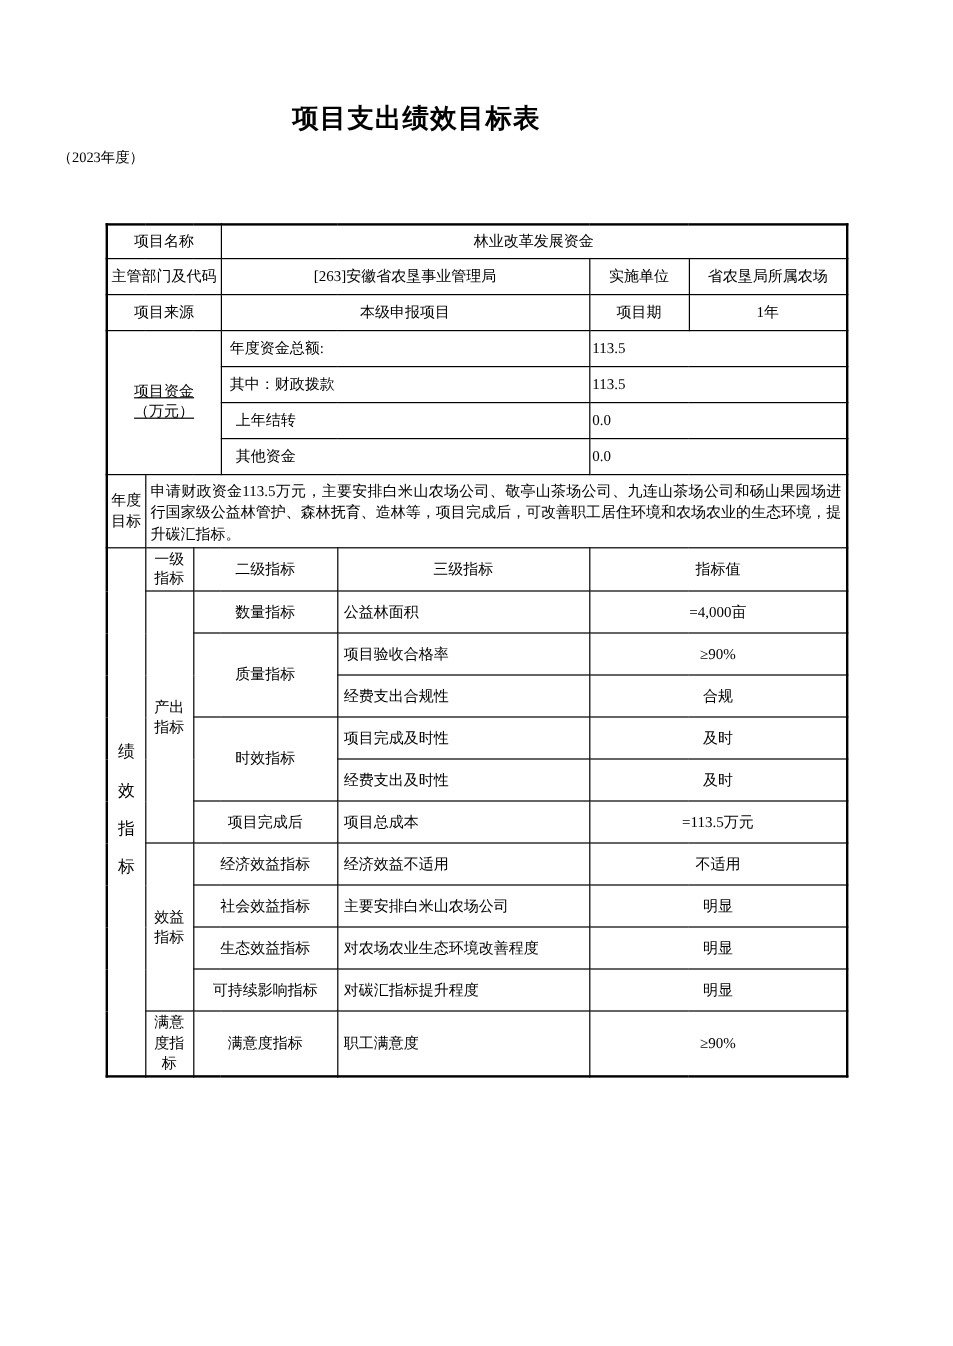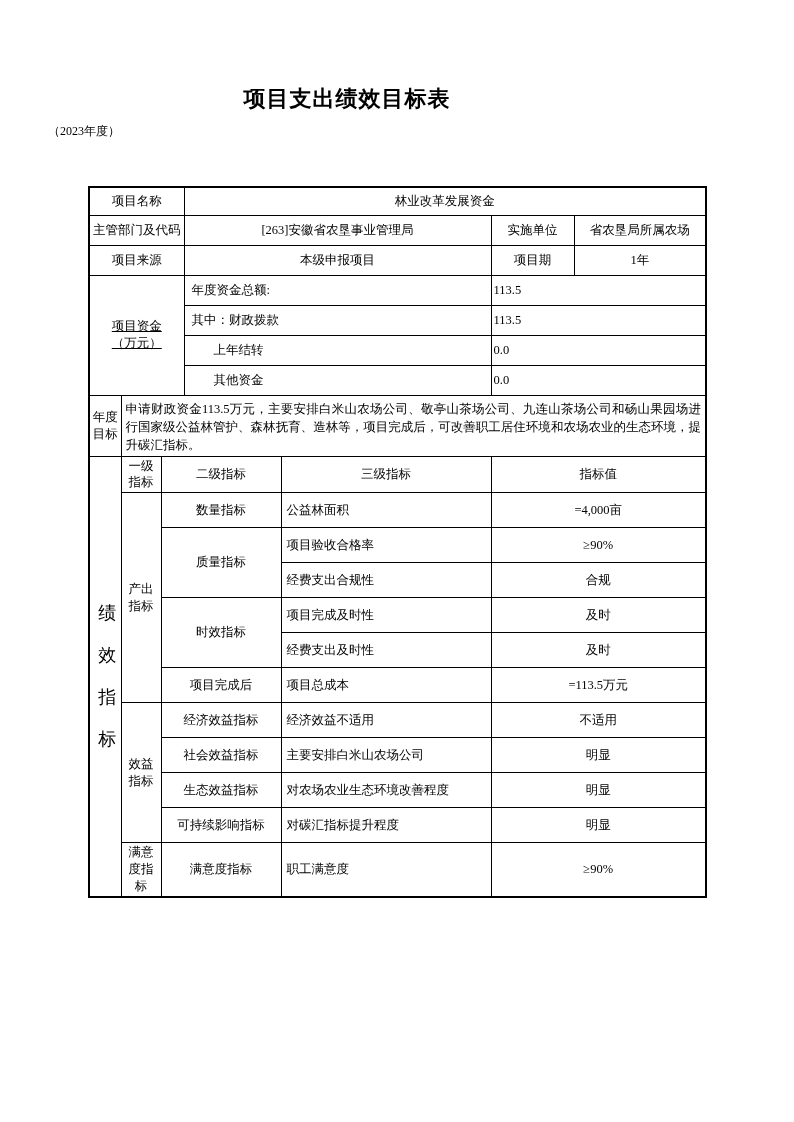--- a/index.html
+++ b/index.html
@@ -48,34 +48,34 @@
     line-height: 1.35;
   }
   tr.h28 { height: 28px; }
   tr.h30 { height: 30px; }
   tr.h35 { height: 35px; }
   tr.h36 { height: 36px; }
   tr.h52 { height: 52px; }
   tr.h56 { height: 56px; padding-left: 36px; }
   td.prewrap { white-space: pre-line; text-decoration: underline; }
   td.fund-name { text-align: left; padding-left: 7px; }
-  td.fund-name.indent { padding-left: 29px; }
+  td.fund-name.indent { padding-left: 12px; }
   td.num { text-align: left; padding-right: 3px; }
   td.goal {
     text-align: justify;
     vertical-align: top;
     padding: 4px 4px 2px 4px;
     line-height: 18px;
   }
   td.side-cell { padding: 0; }
   .vert-label {
     display: inline-block;
     width: 14px;
-    font-size: 18px;
-    line-height: 42px;
+    font-size: 14px;
+    line-height: 32px;
     word-break: break-all;
     text-align: left;
   }
   td.l3 { text-align: left; padding-left: 5px; }
 </style>
 </head>
 <body>
 
 <div class="page">
 

